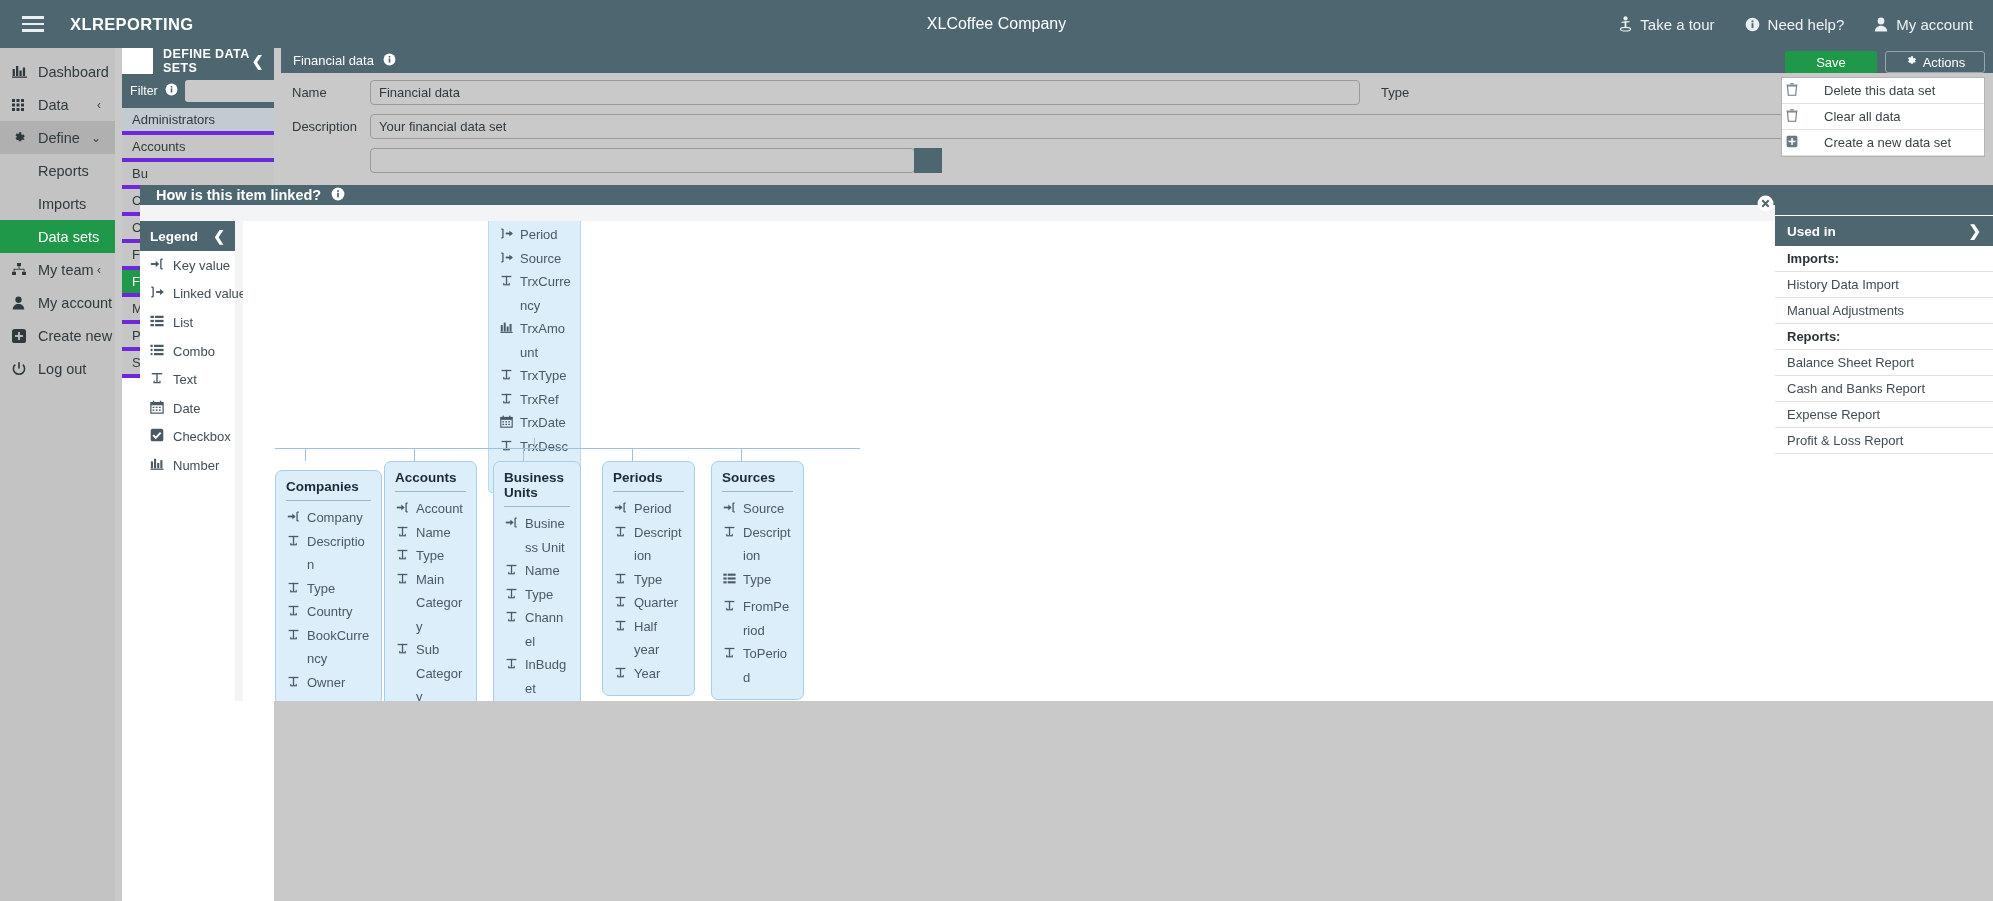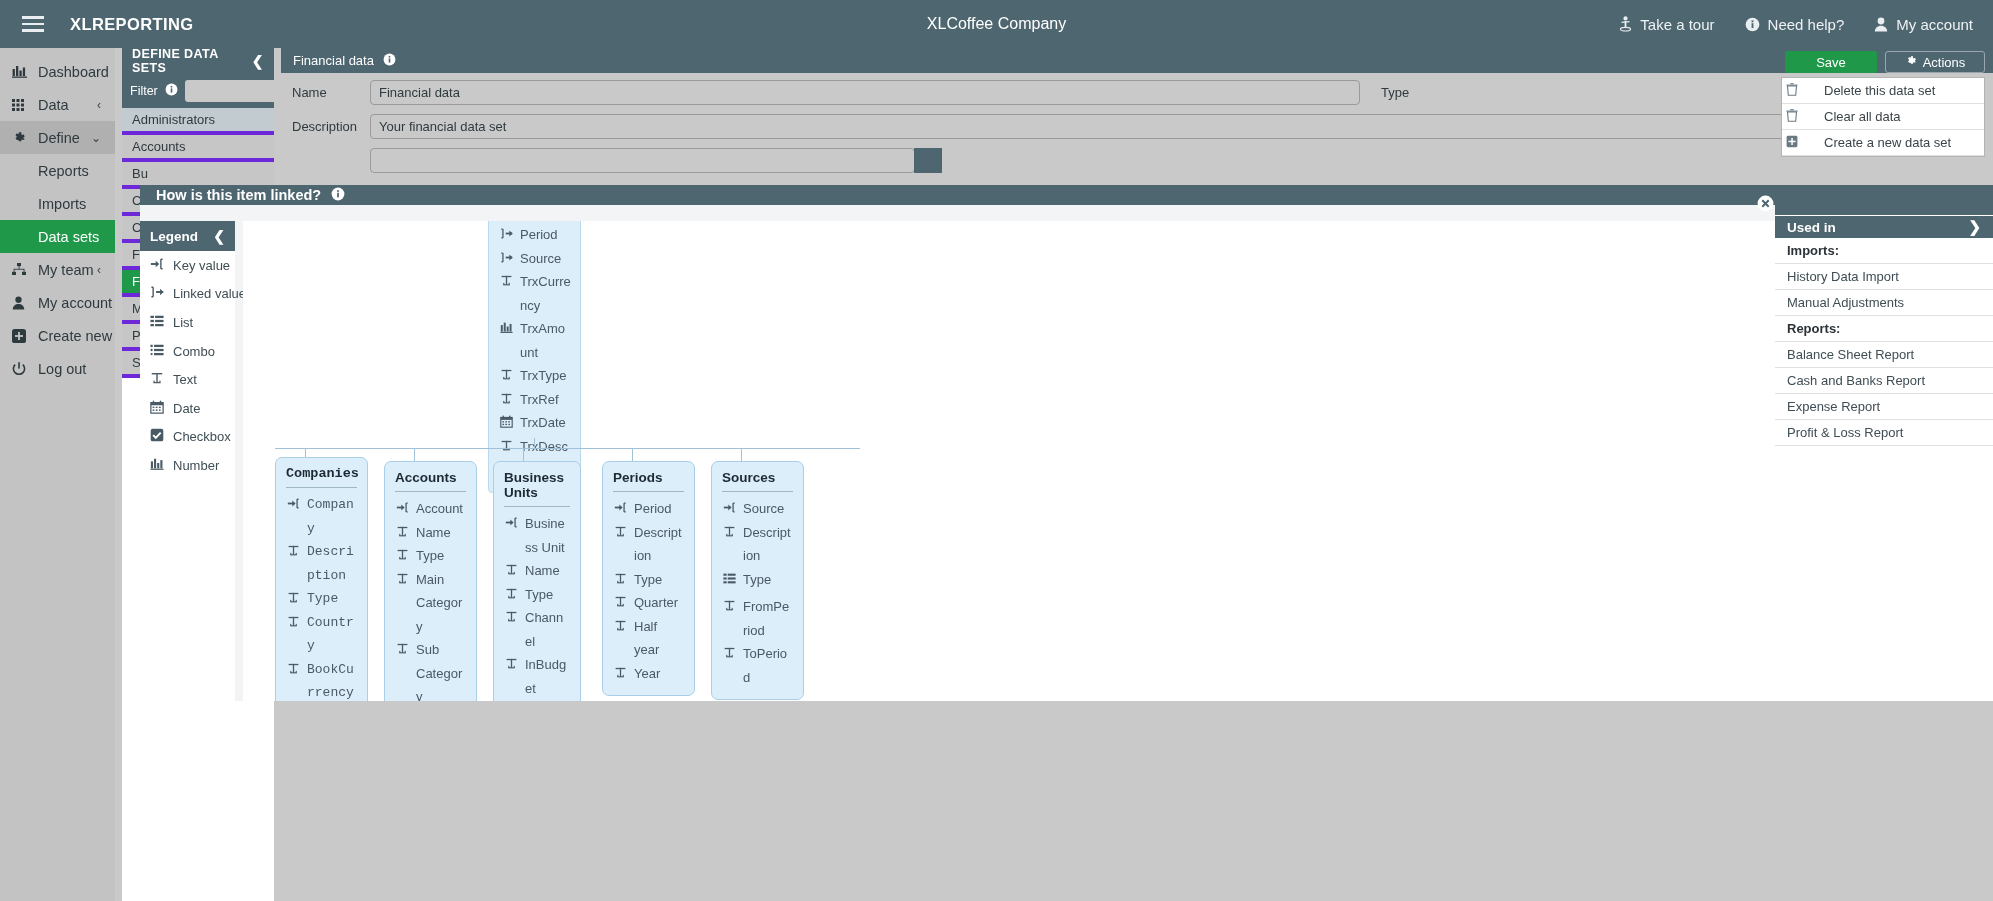--- a/index.html
+++ b/index.html
@@ -33,21 +33,21 @@
   .nav-item .lbl { margin-left:2px; }
   .nav-item .chev { position:absolute; right:14px; font-size:12px; color:#3a4449; }
   .nav-item.active-group { background:#b0b0b0; }
   .nav-item.sub { padding-left:36px; }
   .nav-item.selected { background:#1f9949; color:#ffffff; }
   .nav-gap { height:7px; }
 
   
   .dspanel { position:absolute; left:122px; top:48px; width:152px; bottom:0; background:#ffffff; }
   .dshead { height:26px; background:#4e6670; color:#ffffff; display:flex; align-items:center;
-      padding:0 10px; font-size:12.5px; font-weight:bold; letter-spacing:.4px; }
+      padding:0 10px; font-size:12.5px; font-weight:bold; letter-spacing:.4px;margin-left:31px; }
   .dshead .bk { margin-left:auto; font-size:14px; }
   .dsfilter { height:34px; background:#4e6670; display:flex; align-items:center; padding:0 8px; gap:7px; }
   .dsfilter .flbl { color:#ffffff; font-size:12.5px; }
   .dsfilter input { flex:1; height:22px; border:none; border-radius:3px; background:#c9c9c9; }
   .dsrow { height:27px; display:flex; align-items:center; padding-left:10px; font-size:13px;
       color:#2f3a3f; border-bottom:4px solid #6d28d9; background:#c6c6c6; cursor:pointer;}
   .dsrow.lighter { background:#c2ccd0; }
   .dsrow.sel { background:#1f9949; color:#ffffff; }
 
   
@@ -68,21 +68,21 @@
   
   .actmenu { position:absolute; right:8px; top:29px; width:204px; background:#ffffff;
      border:1px solid #b4b4b4; z-index:6; }
   .actmenu .ami { height:26px; display:flex; align-items:center; gap:26px; padding:0 4px;
      font-size:13px; color:#3a4449; border-bottom:1px solid #e0e0e0; cursor:pointer; }
 
   
   .usedin { position:absolute; left:1775px; top:185px; width:218px; height:516px;
      background:#ffffff; z-index:9; }
   .ui-top { height:30px; background:#4e6670; }
-  .ui-title { height:23px; background:#4e6670; color:#ffffff; display:flex; align-items:center;
+  .ui-title { height:31px; background:#4e6670; color:#ffffff; display:flex; align-items:center;
      padding:0 12px; font-size:13.5px; font-weight:bold; border-top:1px solid #fff;}
   .ui-title .ar { margin-left:auto; font-size:15px; font-weight:bold; }
   .ui-row { height:26px; display:flex; align-items:center; padding:0 12px; font-size:13px;
      color:#3f4d54; border-bottom:1px solid #e0e0e0; cursor:pointer; }
   .ui-row.grp { font-weight:bold; color:#2c3338; cursor:default; }
 
   
   .modal { position:absolute; left:140px; top:185px; width:1648px; height:516px;
      background:#f2f4f5; z-index:5; }
   .modalhead { height:20px; background:#4e6670; color:#ffffff; display:flex; align-items:center;
@@ -608,21 +608,21 @@
                 <span class="fn">TrxDescription</span>
               </div>
             </div>
             <div class="conn" style="left: 291px; top: 217px; width: 1px; height: 10px;"></div>
             <div class="conn" style="left: 32px; top: 227px; width: 585px; height: 1px;"></div>
             <div class="conn" style="left: 62px; top: 227px; width: 1px; height: 13px;"></div>
             <div class="conn" style="left: 171px; top: 227px; width: 1px; height: 13px;"></div>
             <div class="conn" style="left: 280px; top: 227px; width: 1px; height: 13px;"></div>
             <div class="conn" style="left: 389px; top: 227px; width: 1px; height: 13px;"></div>
             <div class="conn" style="left: 498px; top: 227px; width: 1px; height: 13px;"></div>
-            <div class="node" style="left: 32px; top: 236px; width: 93px; font-family: Liberation Mono, monospace;">
+            <div class="node" style="left: 32px; top: 249px; width: 107px;">
               <div class="nt">Companies</div>
               <div class="fld">
                 <span class="fi">
                   <svg width="13" height="13" viewBox="0 0 16 16">
                     <path d="M1 8h8" stroke="#4a5a64" stroke-width="2.2"></path>
                     <path d="M6.5 4.4L10.6 8l-4.1 3.6z" fill="#4a5a64"></path>
                     <path d="M12.4 2.6v10.8" stroke="#4a5a64" stroke-width="1.6"></path>
                     <path d="M12.4 2.6h2M12.4 13.4h2" stroke="#4a5a64" stroke-width="1.6"></path>
                   </svg>
                 </span>

